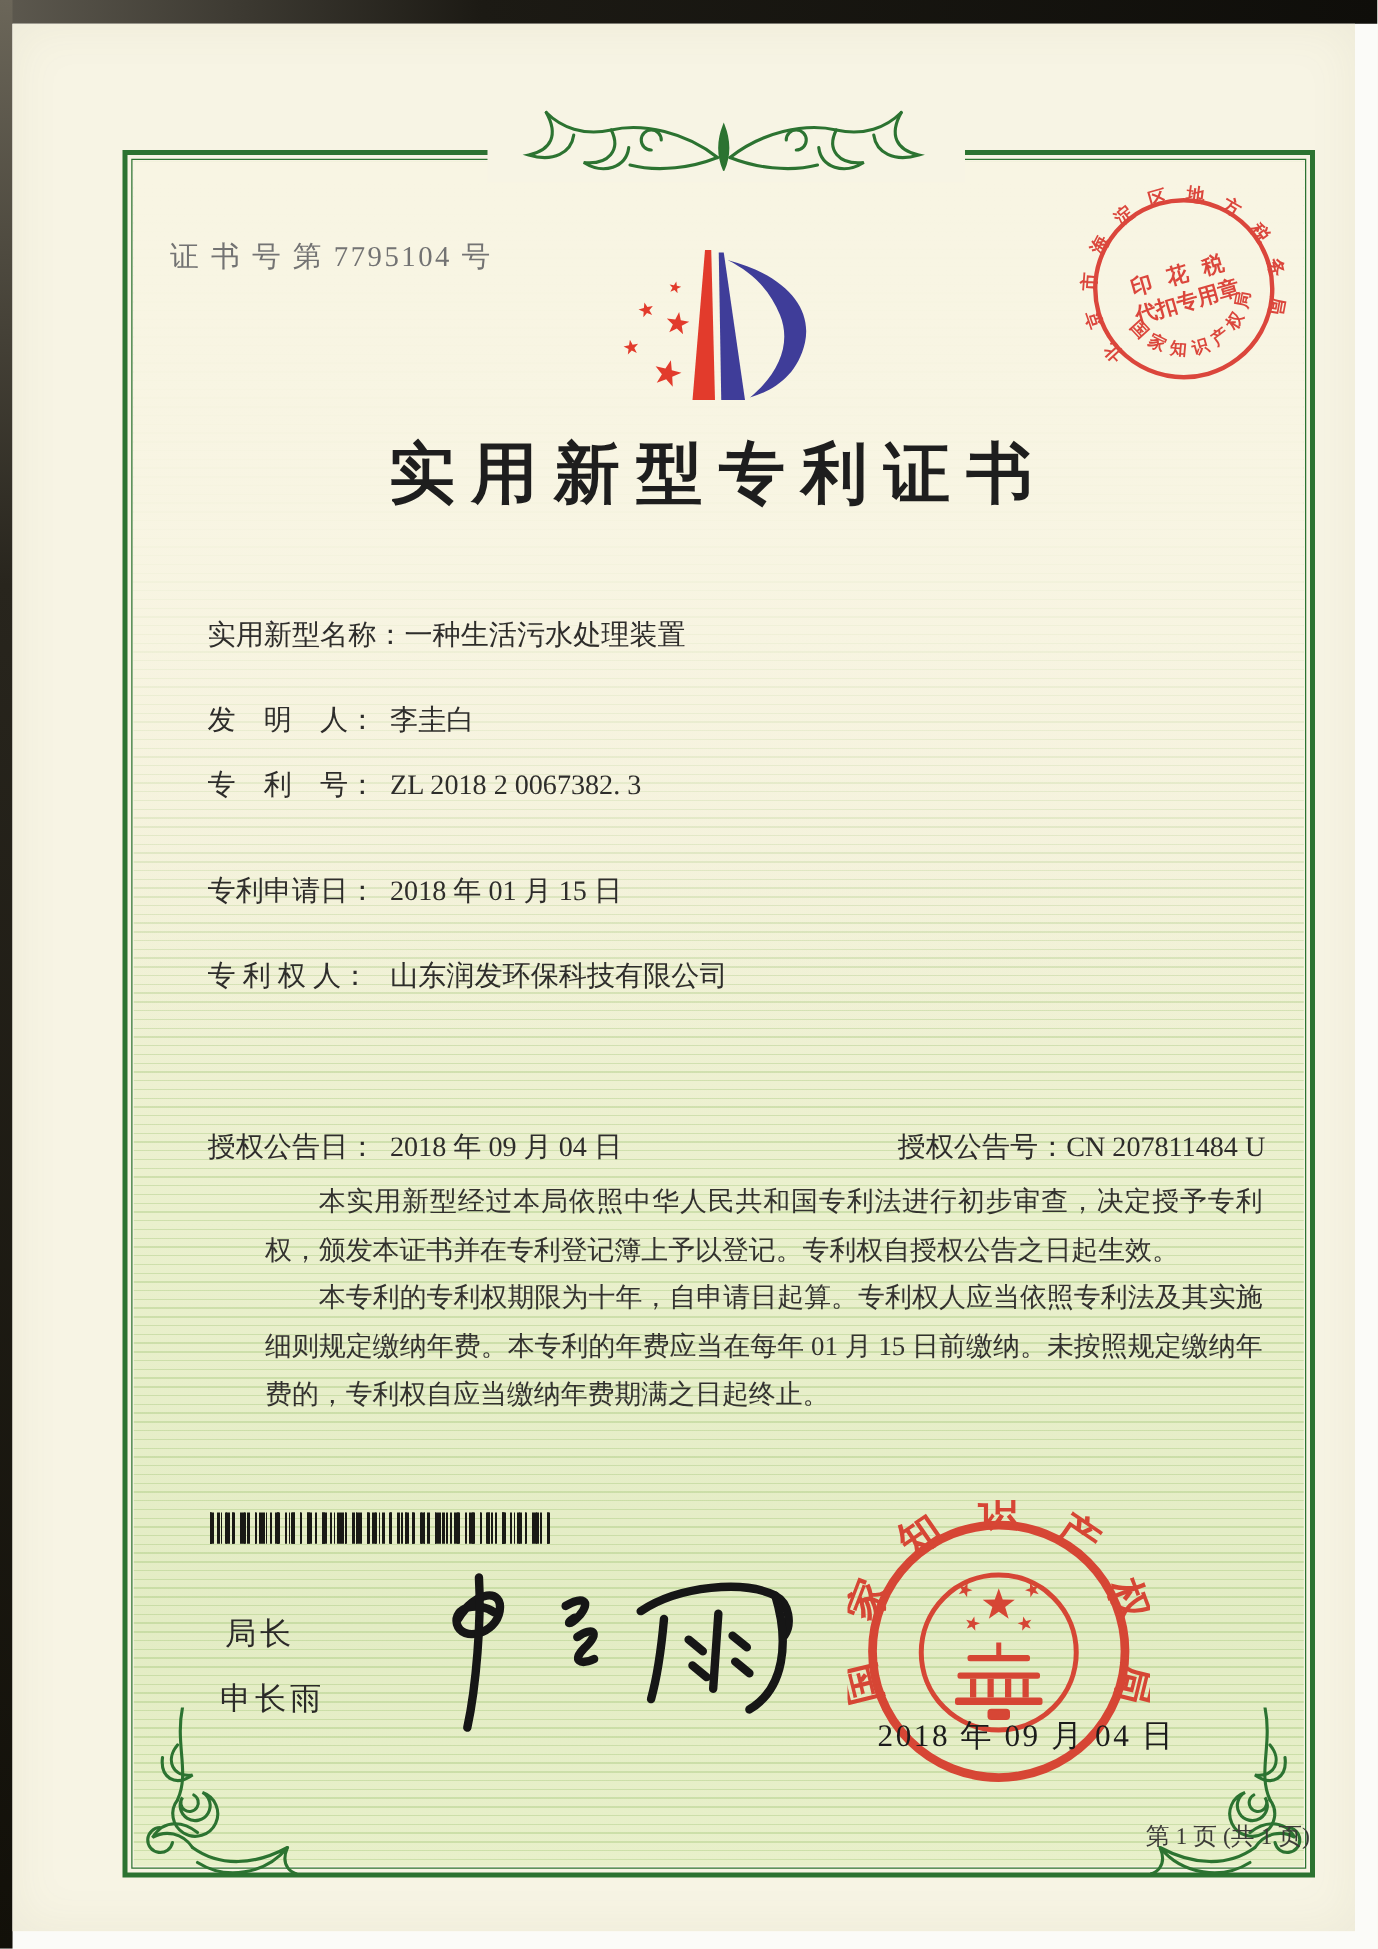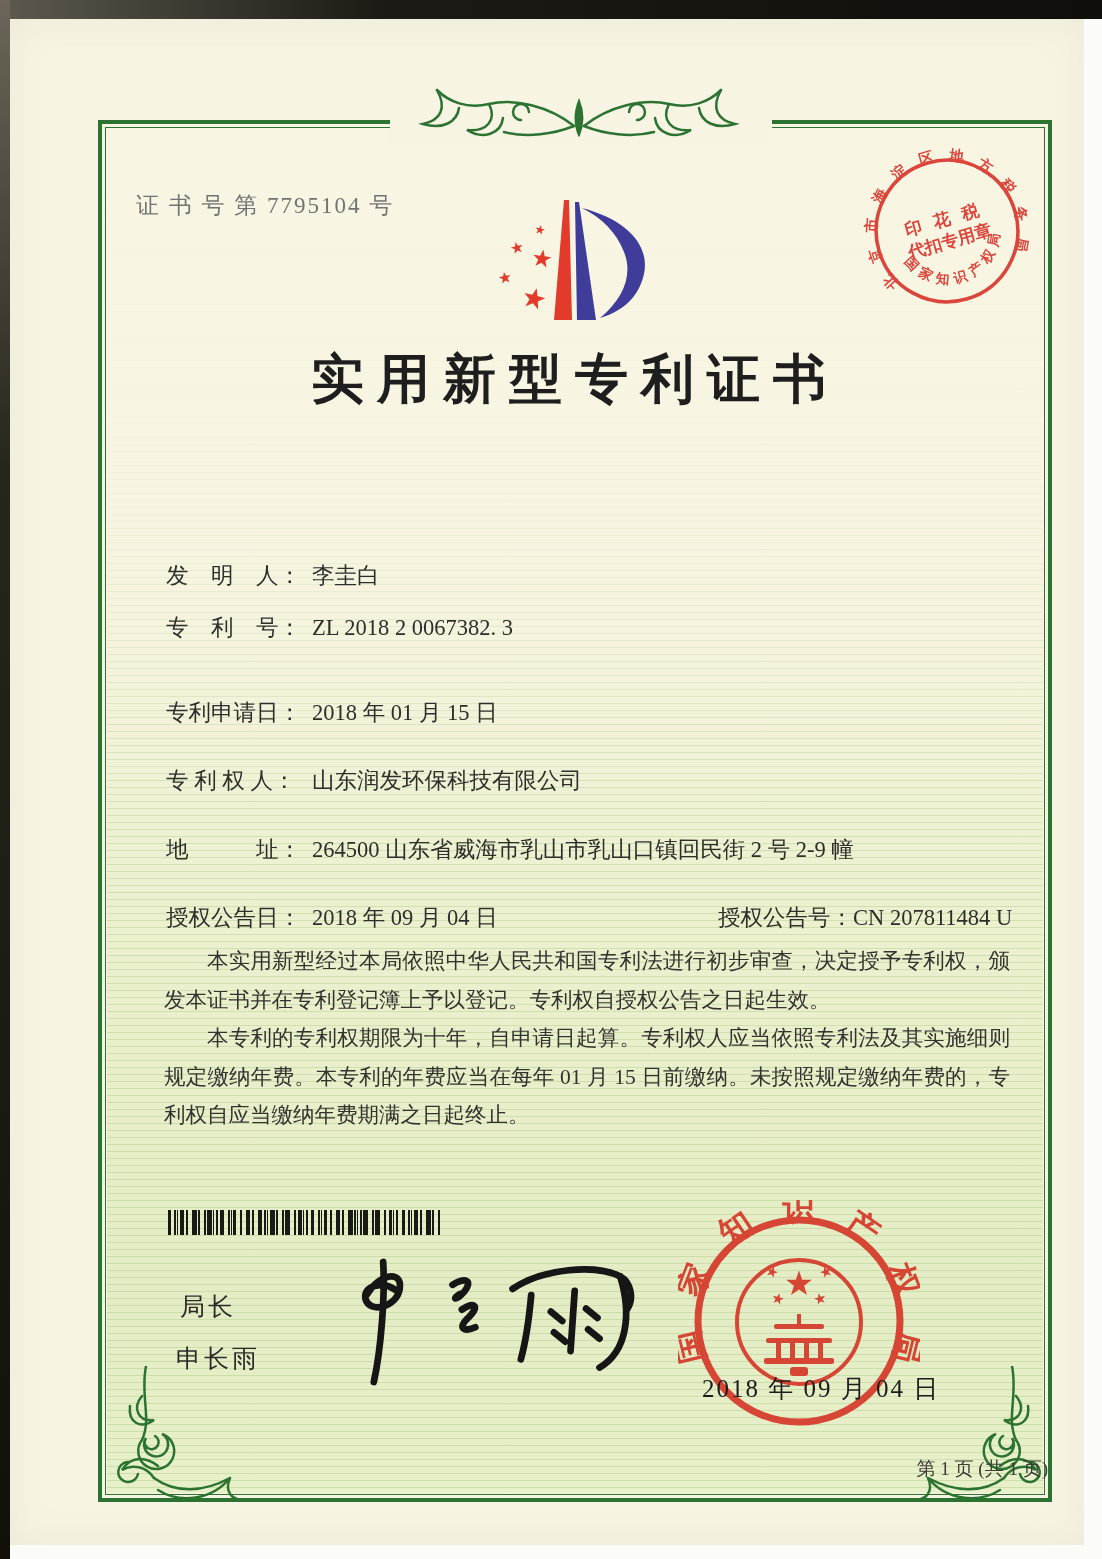--- a/index.html
+++ b/index.html
@@ -39,21 +39,21 @@
 
   .doc-title { position:absolute; left:0; top:220px; width:100%; text-align:center;
                font-size:53px; font-weight:bold; color:#1e1e1e; letter-spacing:13px; }
 
   .field-row { position:absolute; left:64px; white-space:nowrap; font-size:22.5px; color:#2e2d2b; }
   .field-row .lbl { display:inline-block; min-width:146px; }
   .grant-right { position:absolute; left:552px; }
 
   .body-paragraphs { position:absolute; left:62px; top:818px; width:846px;
                      font-size:21.5px; line-height:38.6px; color:#33322f; text-align:justify; }
-  .body-paragraphs p { text-indent:2em; }
+  .body-paragraphs p { text-indent:2em;margin-left:48px; }
 
   .barcode { position:absolute; left:66px; top:1086px; width:272px; height:25px;
      background:
        repeating-linear-gradient(90deg,#191915 0 2px, transparent 2px 6px),
        repeating-linear-gradient(90deg,#191915 0 3px, transparent 3px 13px),
        repeating-linear-gradient(90deg,#191915 0 1px, transparent 1px 9px); }
 
   .director-label { position:absolute; left:78px; top:1166px; font-size:25px; color:#2b2a28; letter-spacing:3px; }
   .director-name  { position:absolute; left:74px; top:1218px; font-size:25px; color:#2b2a28; letter-spacing:3px; }
 
@@ -155,34 +155,34 @@
           <text x="88" y="82" text-anchor="middle" font-size="17" font-weight="bold" letter-spacing="4">印 花 税</text>
           <text x="88" y="104" text-anchor="middle" font-size="17" font-weight="bold">代扣专用章</text>
           <text font-size="13.5" font-weight="bold">
             <textPath href="#stampArcBottom" startOffset="50%" text-anchor="middle" textLength="128">国家知识产权局</textPath>
           </text>
         </g>
       </svg>
 
       <h1 class="doc-title">实用新型专利证书</h1>
 
+      <div class="field-row" style="top:368px">
+        <span class="lbl">实用新型名称：</span><span>一种生活污水处理装置</span>
+      </div>
       <div class="field-row" style="top:436px">
         <span class="lbl">发　明　人：</span><span>李圭白</span>
       </div>
       <div class="field-row" style="top:488px">
         <span class="lbl">专　利　号：</span><span>ZL 2018 2 0067382. 3</span>
       </div>
       <div class="field-row" style="top:573px">
         <span class="lbl">专利申请日：</span><span>2018 年 01 月 15 日</span>
       </div>
       <div class="field-row" style="top:641px">
         <span class="lbl">专 利 权 人：</span><span>山东润发环保科技有限公司</span>
-      </div>
-      <div class="field-row" style="top:710px">
-        <span class="lbl">地　　　址：</span><span>264500 山东省威海市乳山市乳山口镇回民街 2 号 2-9 幢</span>
       </div>
       <div class="field-row" style="top:778px; right:40px;">
         <span class="lbl">授权公告日：</span><span>2018 年 09 月 04 日</span>
         <span class="grant-right">
           <span>授权公告号：</span><span>CN 207811484 U</span>
         </span>
       </div>
 
       <div class="body-paragraphs">
         <p>本实用新型经过本局依照中华人民共和国专利法进行初步审查，决定授予专利权，颁发本证书并在专利登记簿上予以登记。专利权自授权公告之日起生效。</p>

